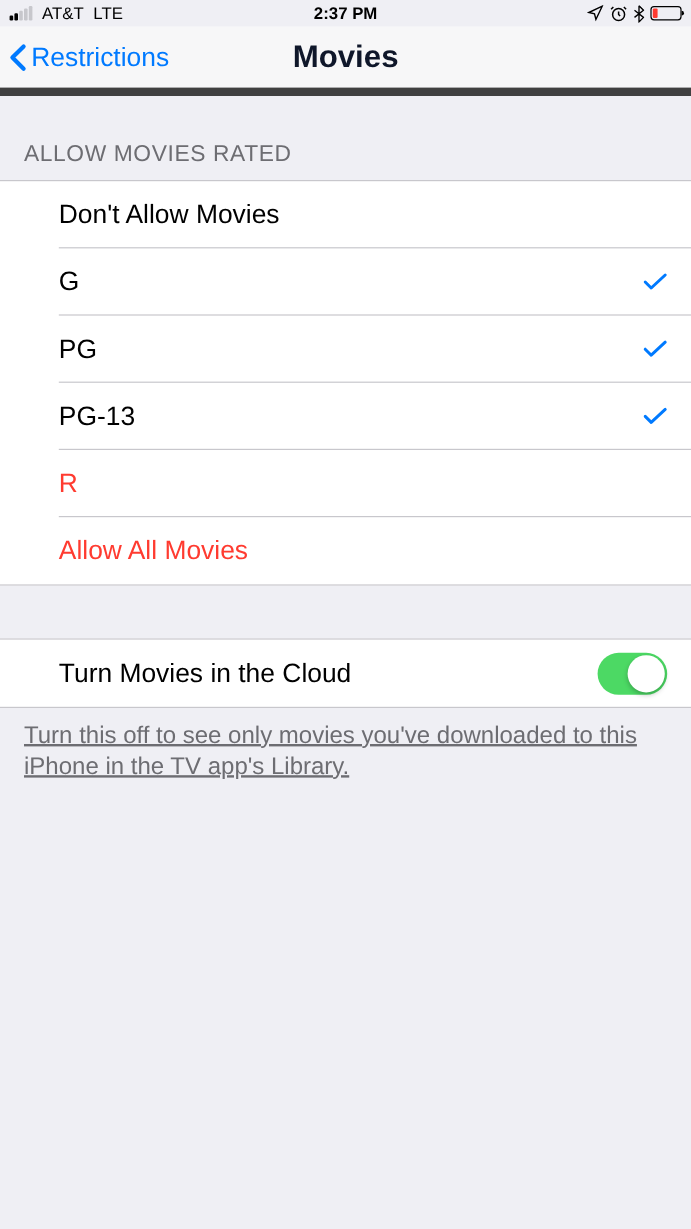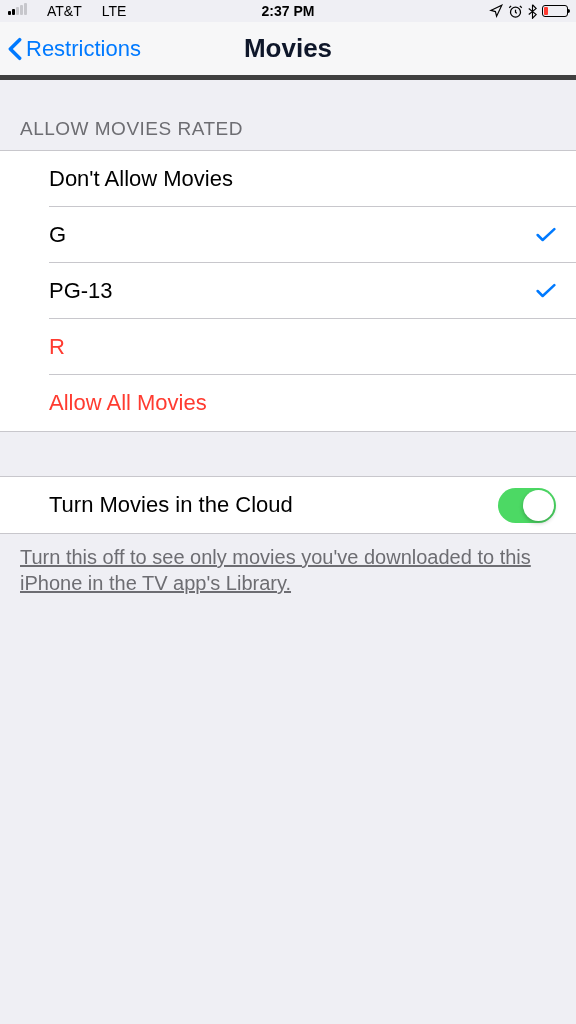--- a/index.html
+++ b/index.html
@@ -20,22 +20,22 @@
       display: flex;
       align-items: center;
       justify-content: space-between;
       padding: 0 8px;
       font-size: 14px;
       font-weight: 600;
       color: #000;
     }
     .status-left {
       display: flex;
-      align-items: flex-start;
-      gap: 20px;
+      align-items: center;
+      gap: 8px;
     }
     .signal-bars {
       display: flex;
       align-items: flex-end;
       gap: 1px;
       height: 12px;
     }
     .signal-bars span {
       width: 3px;
       background: #c7c7cc;
@@ -83,21 +83,21 @@
       width: 18%;
       height: 100%;
       background: #ff3b30;
       border-radius: 1px;
     }
     .nav-bar {
       height: 58px;
       display: flex;
       align-items: center;
       position: relative;
-      border-bottom: 5px solid #404040;
+      border-bottom: 7px solid #404040;
       background: #f7f7f8;
     }
     .back-button {
       display: flex;
       align-items: center;
       color: #007aff;
       font-size: 22px;
       padding-left: 8px;
       cursor: pointer;
     }
@@ -236,20 +236,26 @@
   <div class="list-item">
     <span>Don't Allow Movies</span>
   </div>
   <div class="list-item">
     <span>G</span>
     <svg class="checkmark" viewBox="0 0 24 18" fill="none" stroke="#007aff" stroke-width="3" stroke-linecap="round" stroke-linejoin="round">
         <path d="M2 9l6 6L22 2"></path>
       </svg>
   </div>
   <div class="list-item">
+    <span>PG</span>
+    <svg class="checkmark" viewBox="0 0 24 18" fill="none" stroke="#007aff" stroke-width="3" stroke-linecap="round" stroke-linejoin="round">
+        <path d="M2 9l6 6L22 2"></path>
+      </svg>
+  </div>
+  <div class="list-item">
     <span>PG-13</span>
     <svg class="checkmark" viewBox="0 0 24 18" fill="none" stroke="#007aff" stroke-width="3" stroke-linecap="round" stroke-linejoin="round">
         <path d="M2 9l6 6L22 2"></path>
       </svg>
   </div>
   <div class="list-item red">
     <span>R</span>
   </div>
   <div class="list-item red">
     <span>Allow All Movies</span>

